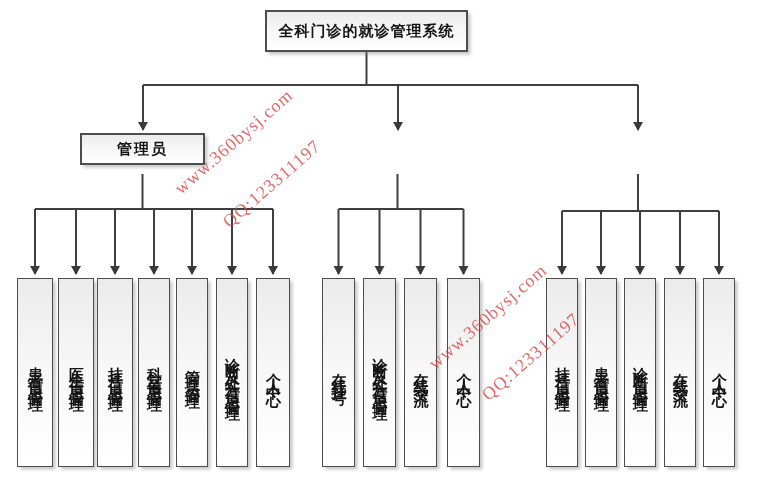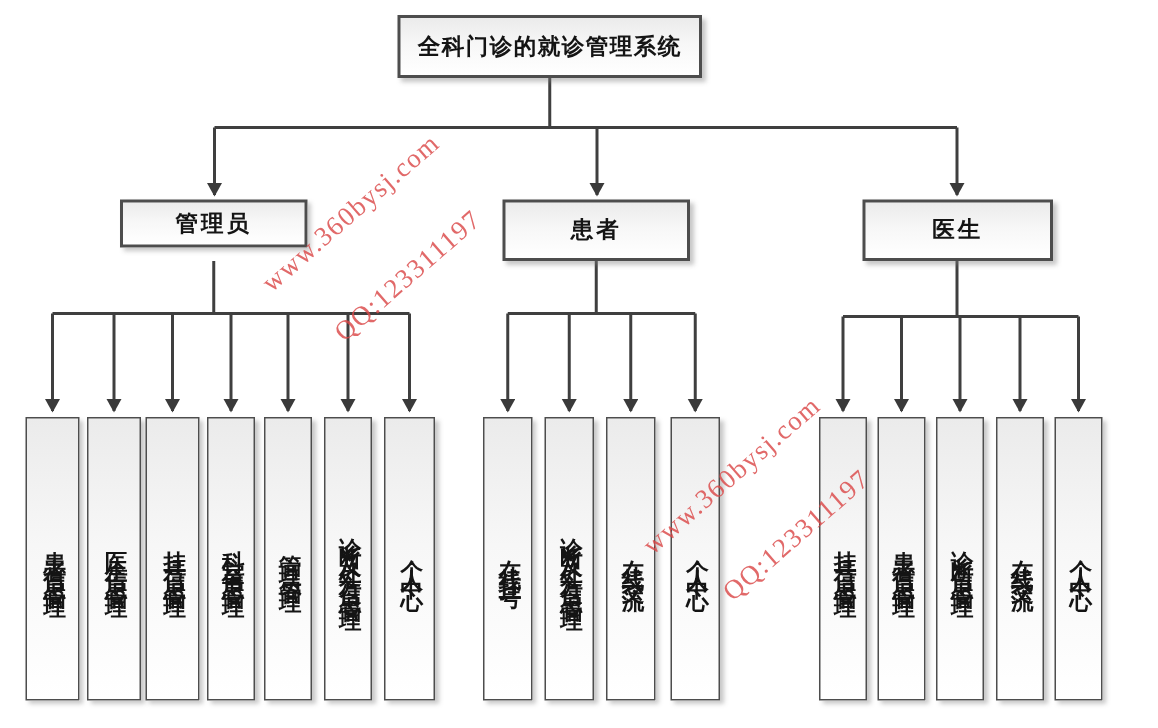--- a/index.html
+++ b/index.html
@@ -74,22 +74,20 @@
       <path d="M601 211 V274" marker-end="url(#arw)"></path>
       <path d="M640 211 V274" marker-end="url(#arw)"></path>
       <path d="M680 211 V274" marker-end="url(#arw)"></path>
       <path d="M719 211 V274" marker-end="url(#arw)"></path>
     </g>
   </svg>
 
   <div class="node hnode root" style="left:265px;top:10px;width:203px;height:42px;">全科门诊的就诊管理系统</div>
 
   <div class="node hnode" style="left:80px;top:133px;width:125px;height:32px;">管理员</div>
-  <div class="node hnode" style="left:335px;top:133px;width:125px;height:41px;">患者</div>
-  <div class="node hnode" style="left:575px;top:133px;width:127px;height:41px;">医生</div>
 
   <div class="node leaf" style="left:17px;width:36px;">患者信息管理</div>
   <div class="node leaf" style="left:58px;width:36px;">医生信息管理</div>
   <div class="node leaf" style="left:97px;width:36px;">挂号信息管理</div>
   <div class="node leaf" style="left:138px;width:32px;">科室信息管理</div>
   <div class="node leaf" style="left:176px;width:32px;">管理员管理</div>
   <div class="node leaf" style="left:216px;width:32px;">诊断及处方信息管理</div>
   <div class="node leaf" style="left:256px;width:34px;">个人中心</div>
 
   <div class="node leaf" style="left:322px;width:33px;">在线挂号</div>

